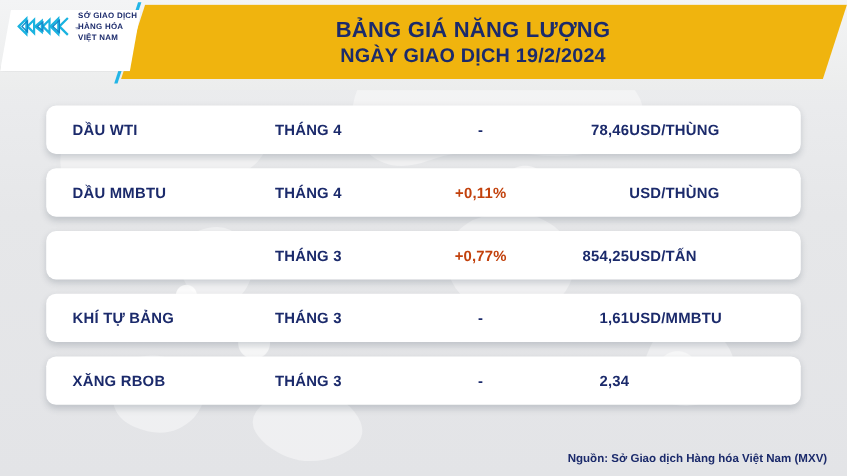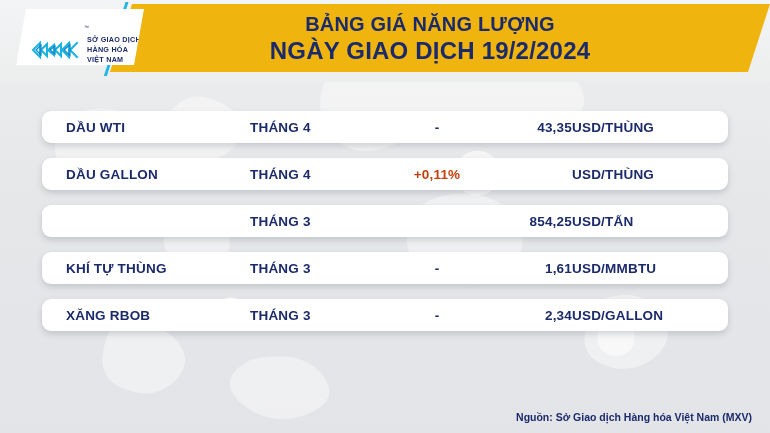--- a/index.html
+++ b/index.html
@@ -38,42 +38,42 @@
     position:absolute;display:block;background:#22b5e6;
   }
   .acc1{left:14px;top:0;width:3px;height:34px;transform:skewX(-18deg);}
   .acc2{left:4px;top:36px;width:3px;height:38px;transform:skewX(-18deg);}
   .title{
     position:absolute;left:150px;top:10px;width:560px;height:58px;
     display:flex;flex-direction:column;align-items:center;justify-content:center;
     color:#1b2a6b;font-weight:bold;letter-spacing:.2px;line-height:1.18;
   }
   .title .l1{font-size:20px;}
-  .title .l2{font-size:24px;}
+  .title .l2{font-size:18px;}
 
   
   .logo-card{
-    position:absolute;left:16px;top:9px;width:128px;height:56px;
+    position:absolute;left:0;top:9px;width:128px;height:56px;
     background:#ffffff;
     clip-path:polygon(10px 0, 128px 0, 118px 56px, 0 56px);
     box-shadow:0 2px 5px rgba(0,0,0,.22);
-    display:flex;align-items:flex-end;
+    display:flex;align-items:flex-start;
   }
   .logo-mark{margin-left:14px;width:52px;height:30px;flex:none;}
   .logo-text{
     margin-left:5px;color:#1b2a6b;font-size:7.2px;font-weight:bold;
     line-height:1.38;letter-spacing:.25px;white-space:nowrap;
   }
   .logo-tm{position:absolute;left:68px;top:15px;font-size:5px;color:#1b2a6b;}
 
   
   .rows{position:absolute;left:0;top:96px;width:770px;}
   .row{
-    position:relative;margin:15px auto 13px auto;
-    width:686px;height:32px;background:#ffffff;border-radius:9px;
+    position:relative;margin:0 auto 13px auto;
+    width:686px;height:44px;background:#ffffff;border-radius:9px;
     box-shadow:0 3px 6px rgba(70,80,95,.22);
     display:flex;align-items:center;
     color:#1b2a6b;font-weight:bold;font-size:13.5px;letter-spacing:.2px;
   }
   .c-name{position:absolute;left:24px;}
   .c-month{position:absolute;left:208px;}
   .c-change{position:absolute;left:330px;width:130px;text-align:center;}
   .c-change.up{color:#c2410c;}
   .c-change.flat{color:#1b2a6b;}
   .c-price{position:absolute;left:420px;width:110px;text-align:right;}
@@ -144,50 +144,50 @@
       <span class="logo-tm">™</span>
     </div>
   </div>
 
   <div class="rows">
 
     <div class="row">
       <span class="c-name">DẦU WTI</span>
       <span class="c-month">THÁNG 4</span>
       <span class="c-change flat">-</span>
-      <span class="c-price">43,35</span>
+      <span class="c-price">78,46</span>
       <span class="c-unit">USD/THÙNG</span>
     </div>
 
     <div class="row">
-      <span class="c-name">DẦU GALLON</span>
+      <span class="c-name">DẦU MMBTU</span>
       <span class="c-month">THÁNG 4</span>
       <span class="c-change up">+0,11%</span>
       <span class="c-unit">USD/THÙNG</span>
     </div>
 
     <div class="row">
       <span class="c-month">THÁNG 3</span>
+      <span class="c-change up">+0,77%</span>
       <span class="c-price">854,25</span>
       <span class="c-unit">USD/TẤN</span>
     </div>
 
     <div class="row">
-      <span class="c-name">KHÍ TỰ THÙNG</span>
+      <span class="c-name">KHÍ TỰ BẢNG</span>
       <span class="c-month">THÁNG 3</span>
       <span class="c-change flat">-</span>
       <span class="c-price">1,61</span>
       <span class="c-unit">USD/MMBTU</span>
     </div>
 
     <div class="row">
       <span class="c-name">XĂNG RBOB</span>
       <span class="c-month">THÁNG 3</span>
       <span class="c-change flat">-</span>
       <span class="c-price">2,34</span>
-      <span class="c-unit">USD/GALLON</span>
     </div>
 
   </div>
 
   <div class="footer">Nguồn: Sở Giao dịch Hàng hóa Việt Nam (MXV)</div>
 
 </div>
 
 </body></html>

